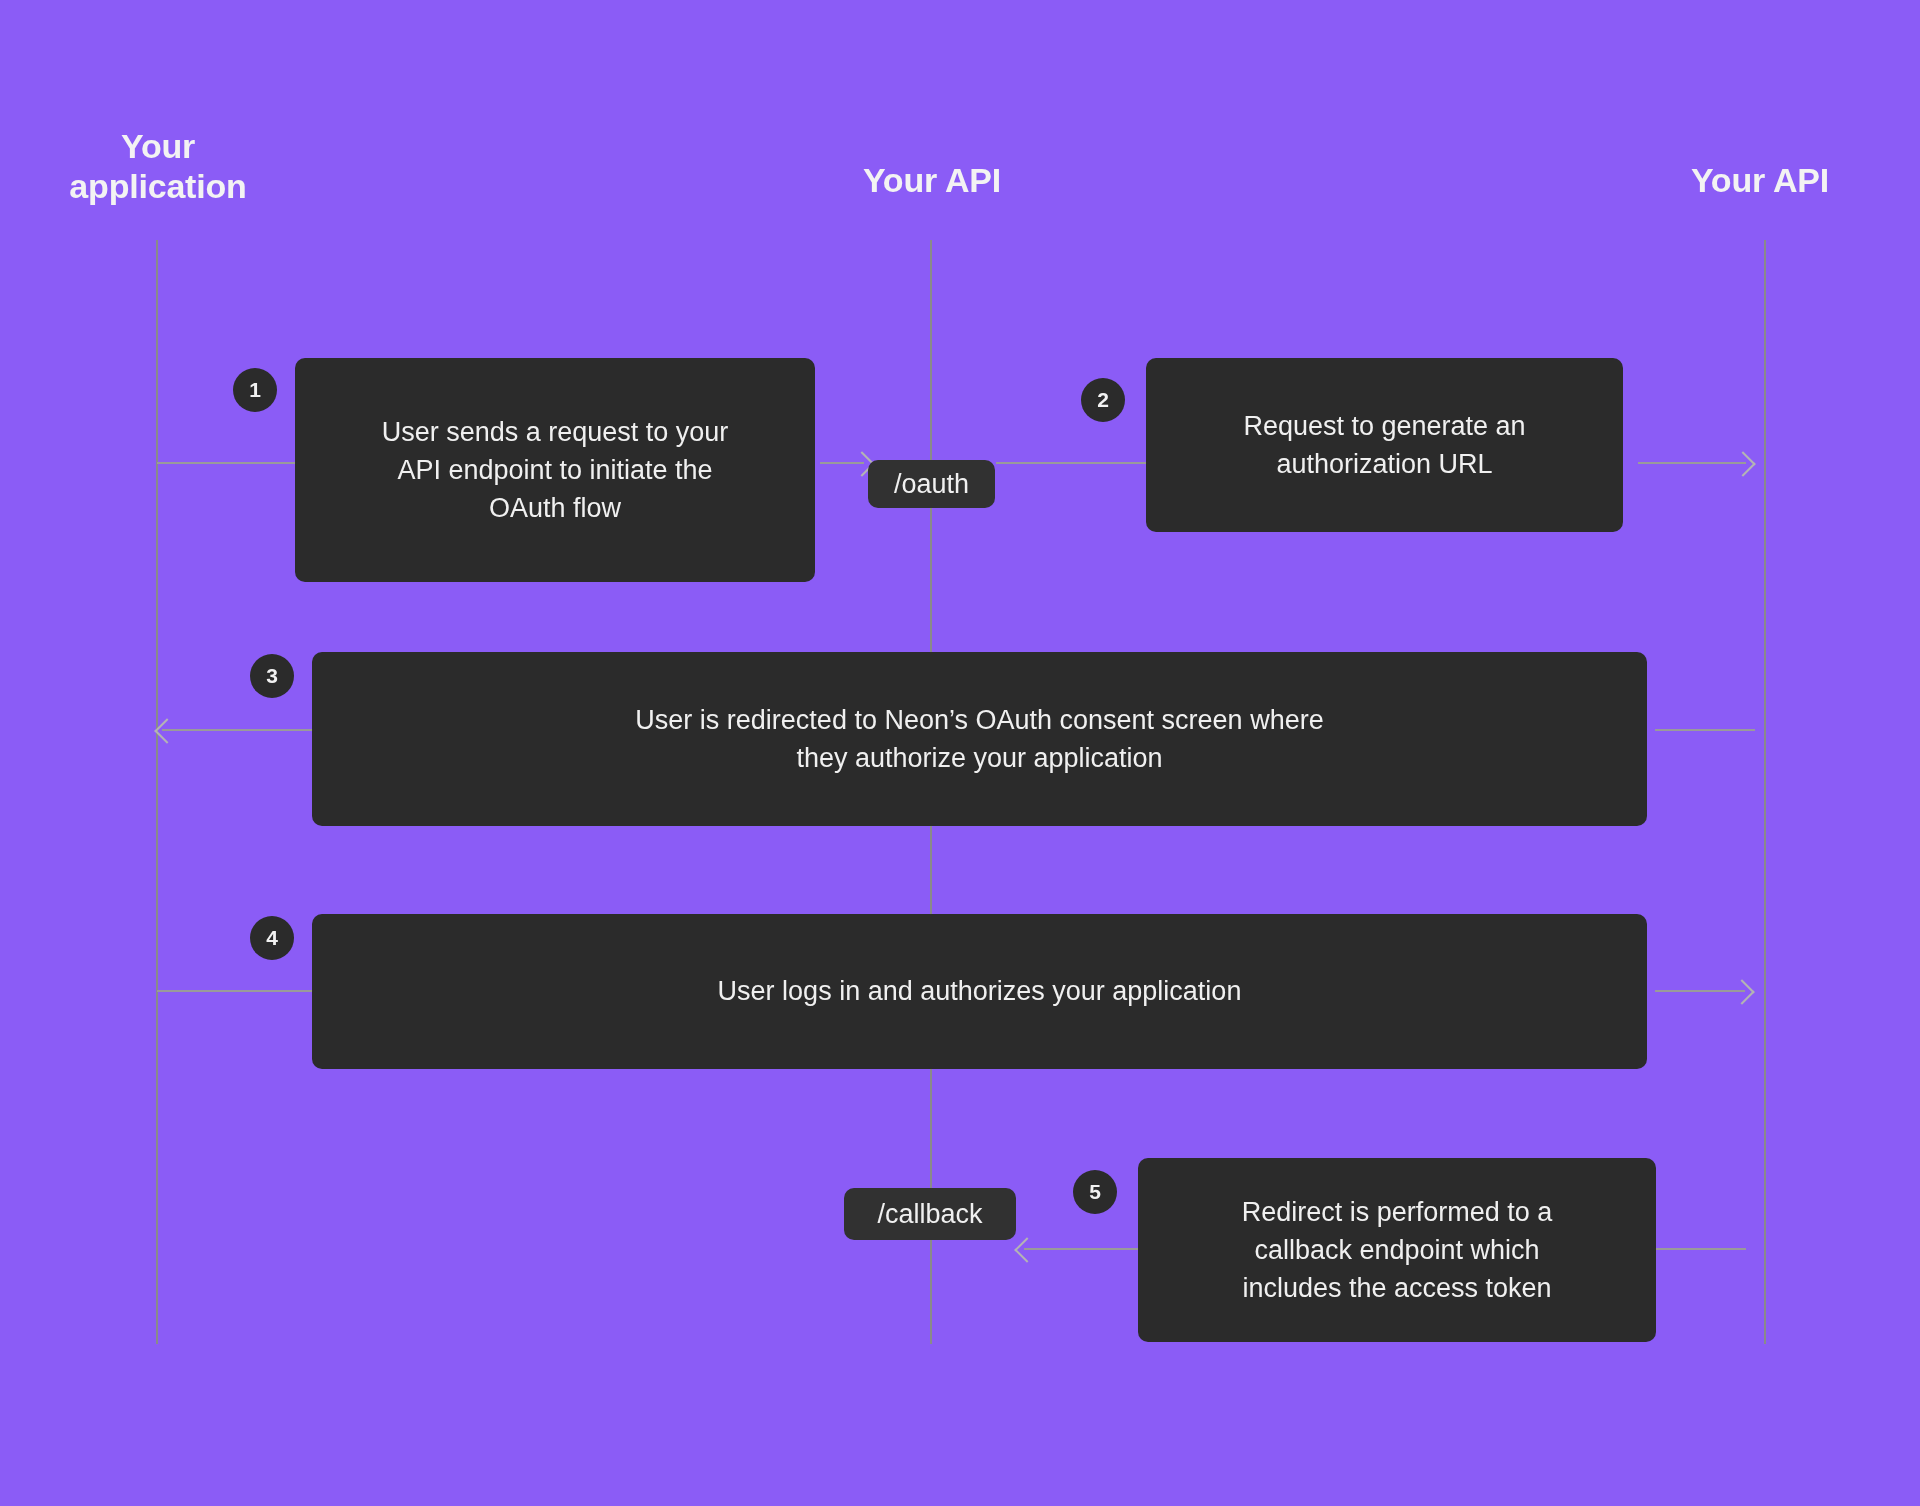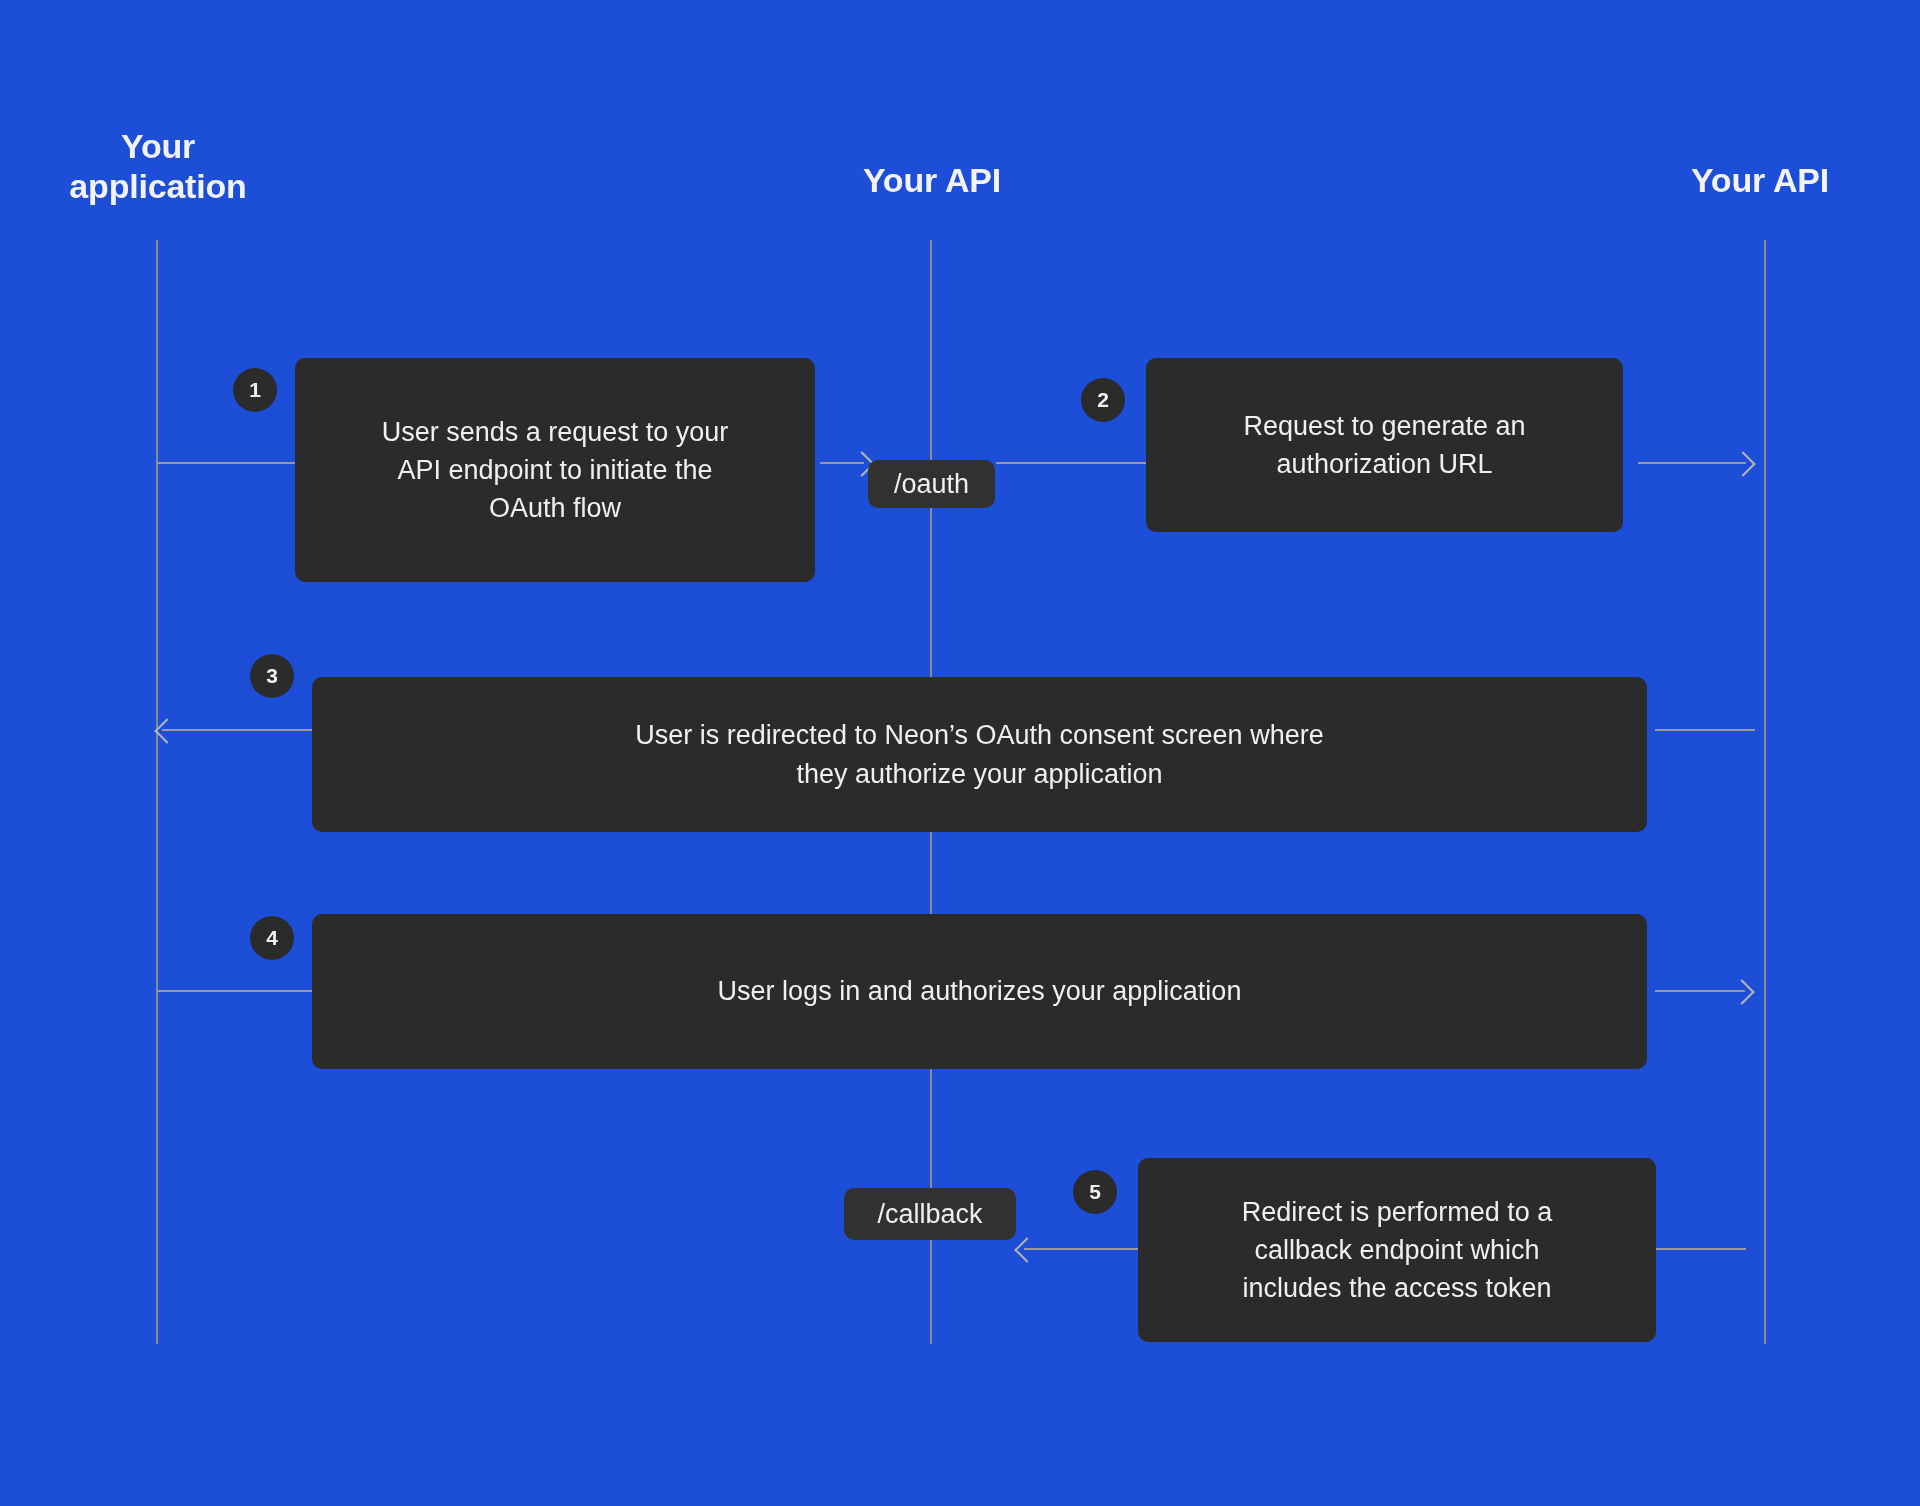--- a/index.html
+++ b/index.html
@@ -12,21 +12,21 @@
     height: 1506px;
     font-family: "Liberation Sans", sans-serif;
     color: #ececec;
     overflow: hidden;
   }
 
   #stage {
     position: relative;
     width: 1920px;
     height: 1506px;
-    background: #1d4ed8;
+    background: #8b5cf6;
   }
 
   
   .lifeline {
     position: absolute;
     width: 2px;
     background: #8a8a8a;
   }
   .lifeline-label {
     position: absolute;
@@ -154,21 +154,21 @@
   </div>
 
   <div class="conn" style="left:1638px; top:462px; width:108px;"></div>
   <div class="arrowhead right" style="left:1734px; top:455px;"></div>
 
   <div class="arrowhead left" style="left:158px; top:722px;"></div>
   <div class="conn" style="left:162px; top:729px; width:150px;"></div>
 
   <div class="badge" style="left:250px; top:654px;">3</div>
 
-  <div class="msgbox" style="left:312px; top:652px; width:1335px; height:155px;margin-top:25px;">
+  <div class="msgbox" style="left:312px; top:652px; width:1335px; height:174px;">
     <div class="msgtext">User is redirected to Neon’s OAuth consent screen where
 they authorize your application</div>
   </div>
 
   <div class="conn" style="left:1655px; top:729px; width:100px;"></div>
 
   <div class="conn" style="left:157px; top:990px; width:160px;"></div>
 
   <div class="badge" style="left:250px; top:916px;">4</div>
 

